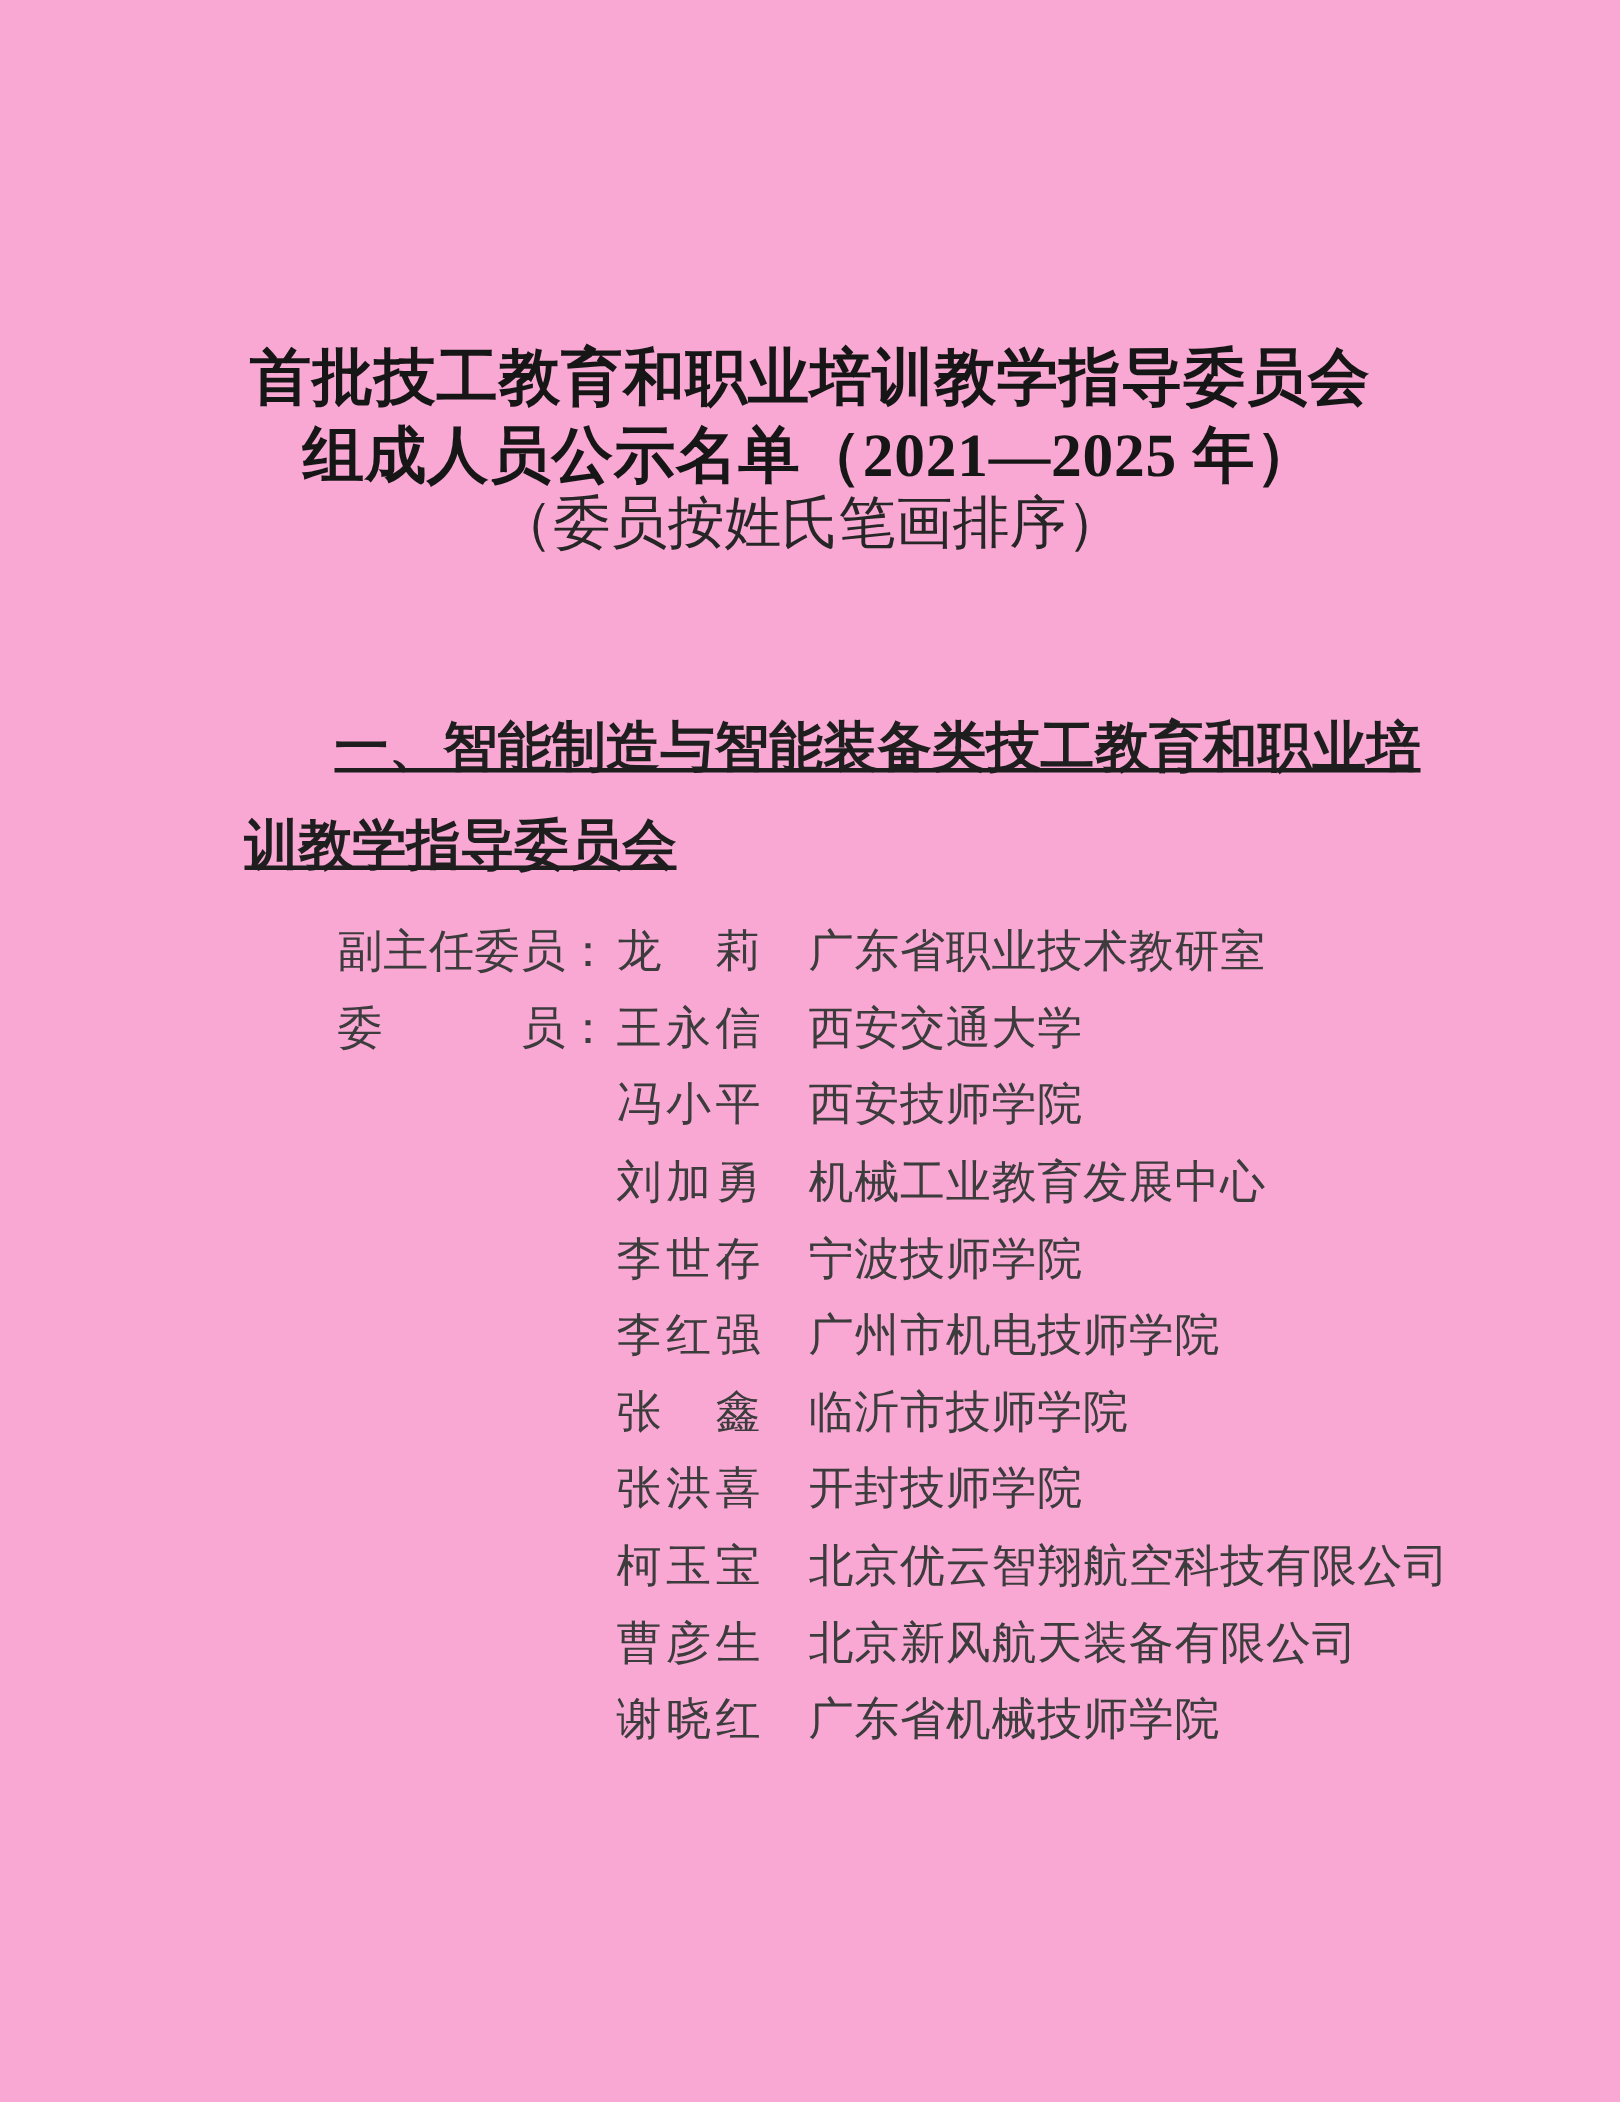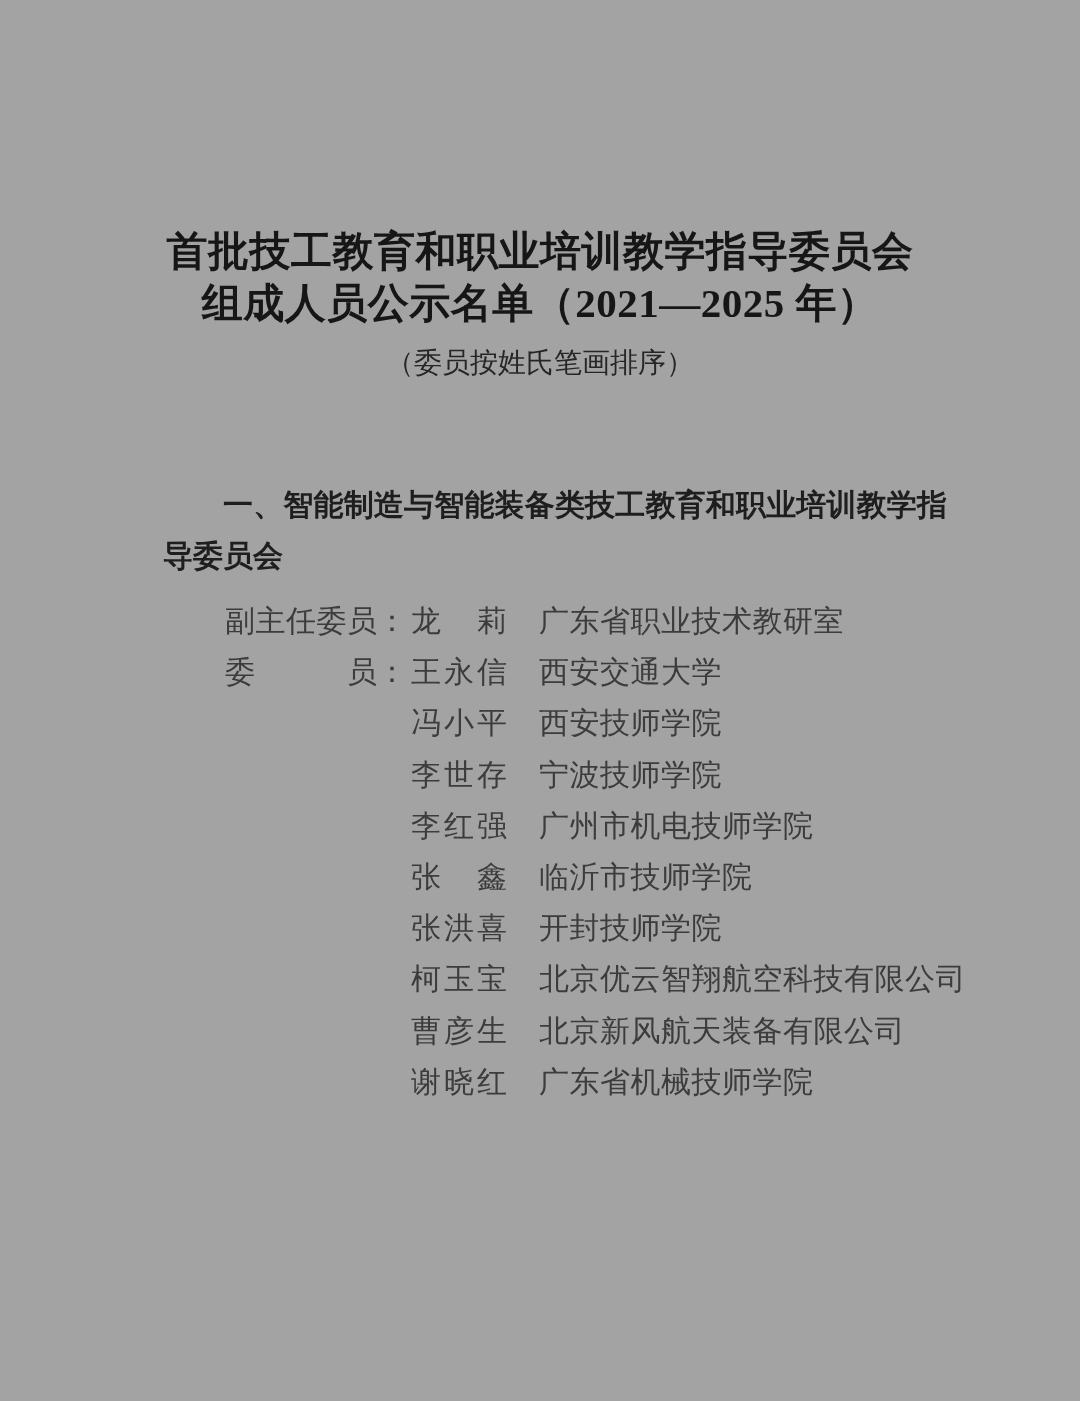--- a/index.html
+++ b/index.html
@@ -5,48 +5,48 @@
   html, body { margin: 0; padding: 0; }
   body {
     width: 1080px; height: 1401px;
     font-family: "Liberation Serif", "DejaVu Serif", serif;
     background: #f6f6f6;
   }
   .page {
     box-sizing: border-box;
     width: 1080px; height: 1401px;
     padding-top: 225px;
-    background: #a3a3a3;
+    background: #f9a8d4;
     overflow: hidden;
   }
   .title-line {
     text-align: center;
     font-weight: bold;
     font-size: 41px;
     line-height: 52px;
     color: #161616;
     letter-spacing: 0.5px;
   }
   .subtitle {
-    margin-top: 14px;
     text-align: center;
-    font-size: 28px;
+    font-size: 38px;
     line-height: 40px;
     color: #262626;
   }
   .section-heading {
     margin: 96px 0 0 163px;
     width: 784px;
     font-family: "Liberation Sans", "DejaVu Sans", sans-serif;
     font-weight: bold;
-    font-size: 30px;
-    line-height: 51px;
+    font-size: 36px;
+    line-height: 65px;
     color: #1e1e1e;
     text-indent: 60px;
     text-align: justify;
+    text-decoration: underline;
   }
   .member-list {
     margin-top: 14px;
     padding-left: 225px;
   }
   .member-row {
     height: 51.2px;
     line-height: 51.2px;
     white-space: nowrap;
     font-size: 30px;
@@ -96,20 +96,23 @@
 
 
     <div class="member-row">
       <span class="role-cell"><span class="role-label">委员</span><span class="role-colon">：</span></span><span class="name-cell">王永信</span><span class="org-cell">西安交通大学</span>
     </div>
 
     <div class="member-row">
       <span class="role-cell"><span class="role-label"></span></span><span class="name-cell">冯小平</span><span class="org-cell">西安技师学院</span>
     </div>
 
+    <div class="member-row">
+      <span class="role-cell"><span class="role-label"></span></span><span class="name-cell">刘加勇</span><span class="org-cell">机械工业教育发展中心</span>
+    </div>
 
     <div class="member-row">
       <span class="role-cell"><span class="role-label"></span></span><span class="name-cell">李世存</span><span class="org-cell">宁波技师学院</span>
     </div>
 
     <div class="member-row">
       <span class="role-cell"><span class="role-label"></span></span><span class="name-cell">李红强</span><span class="org-cell">广州市机电技师学院</span>
     </div>
 
 

